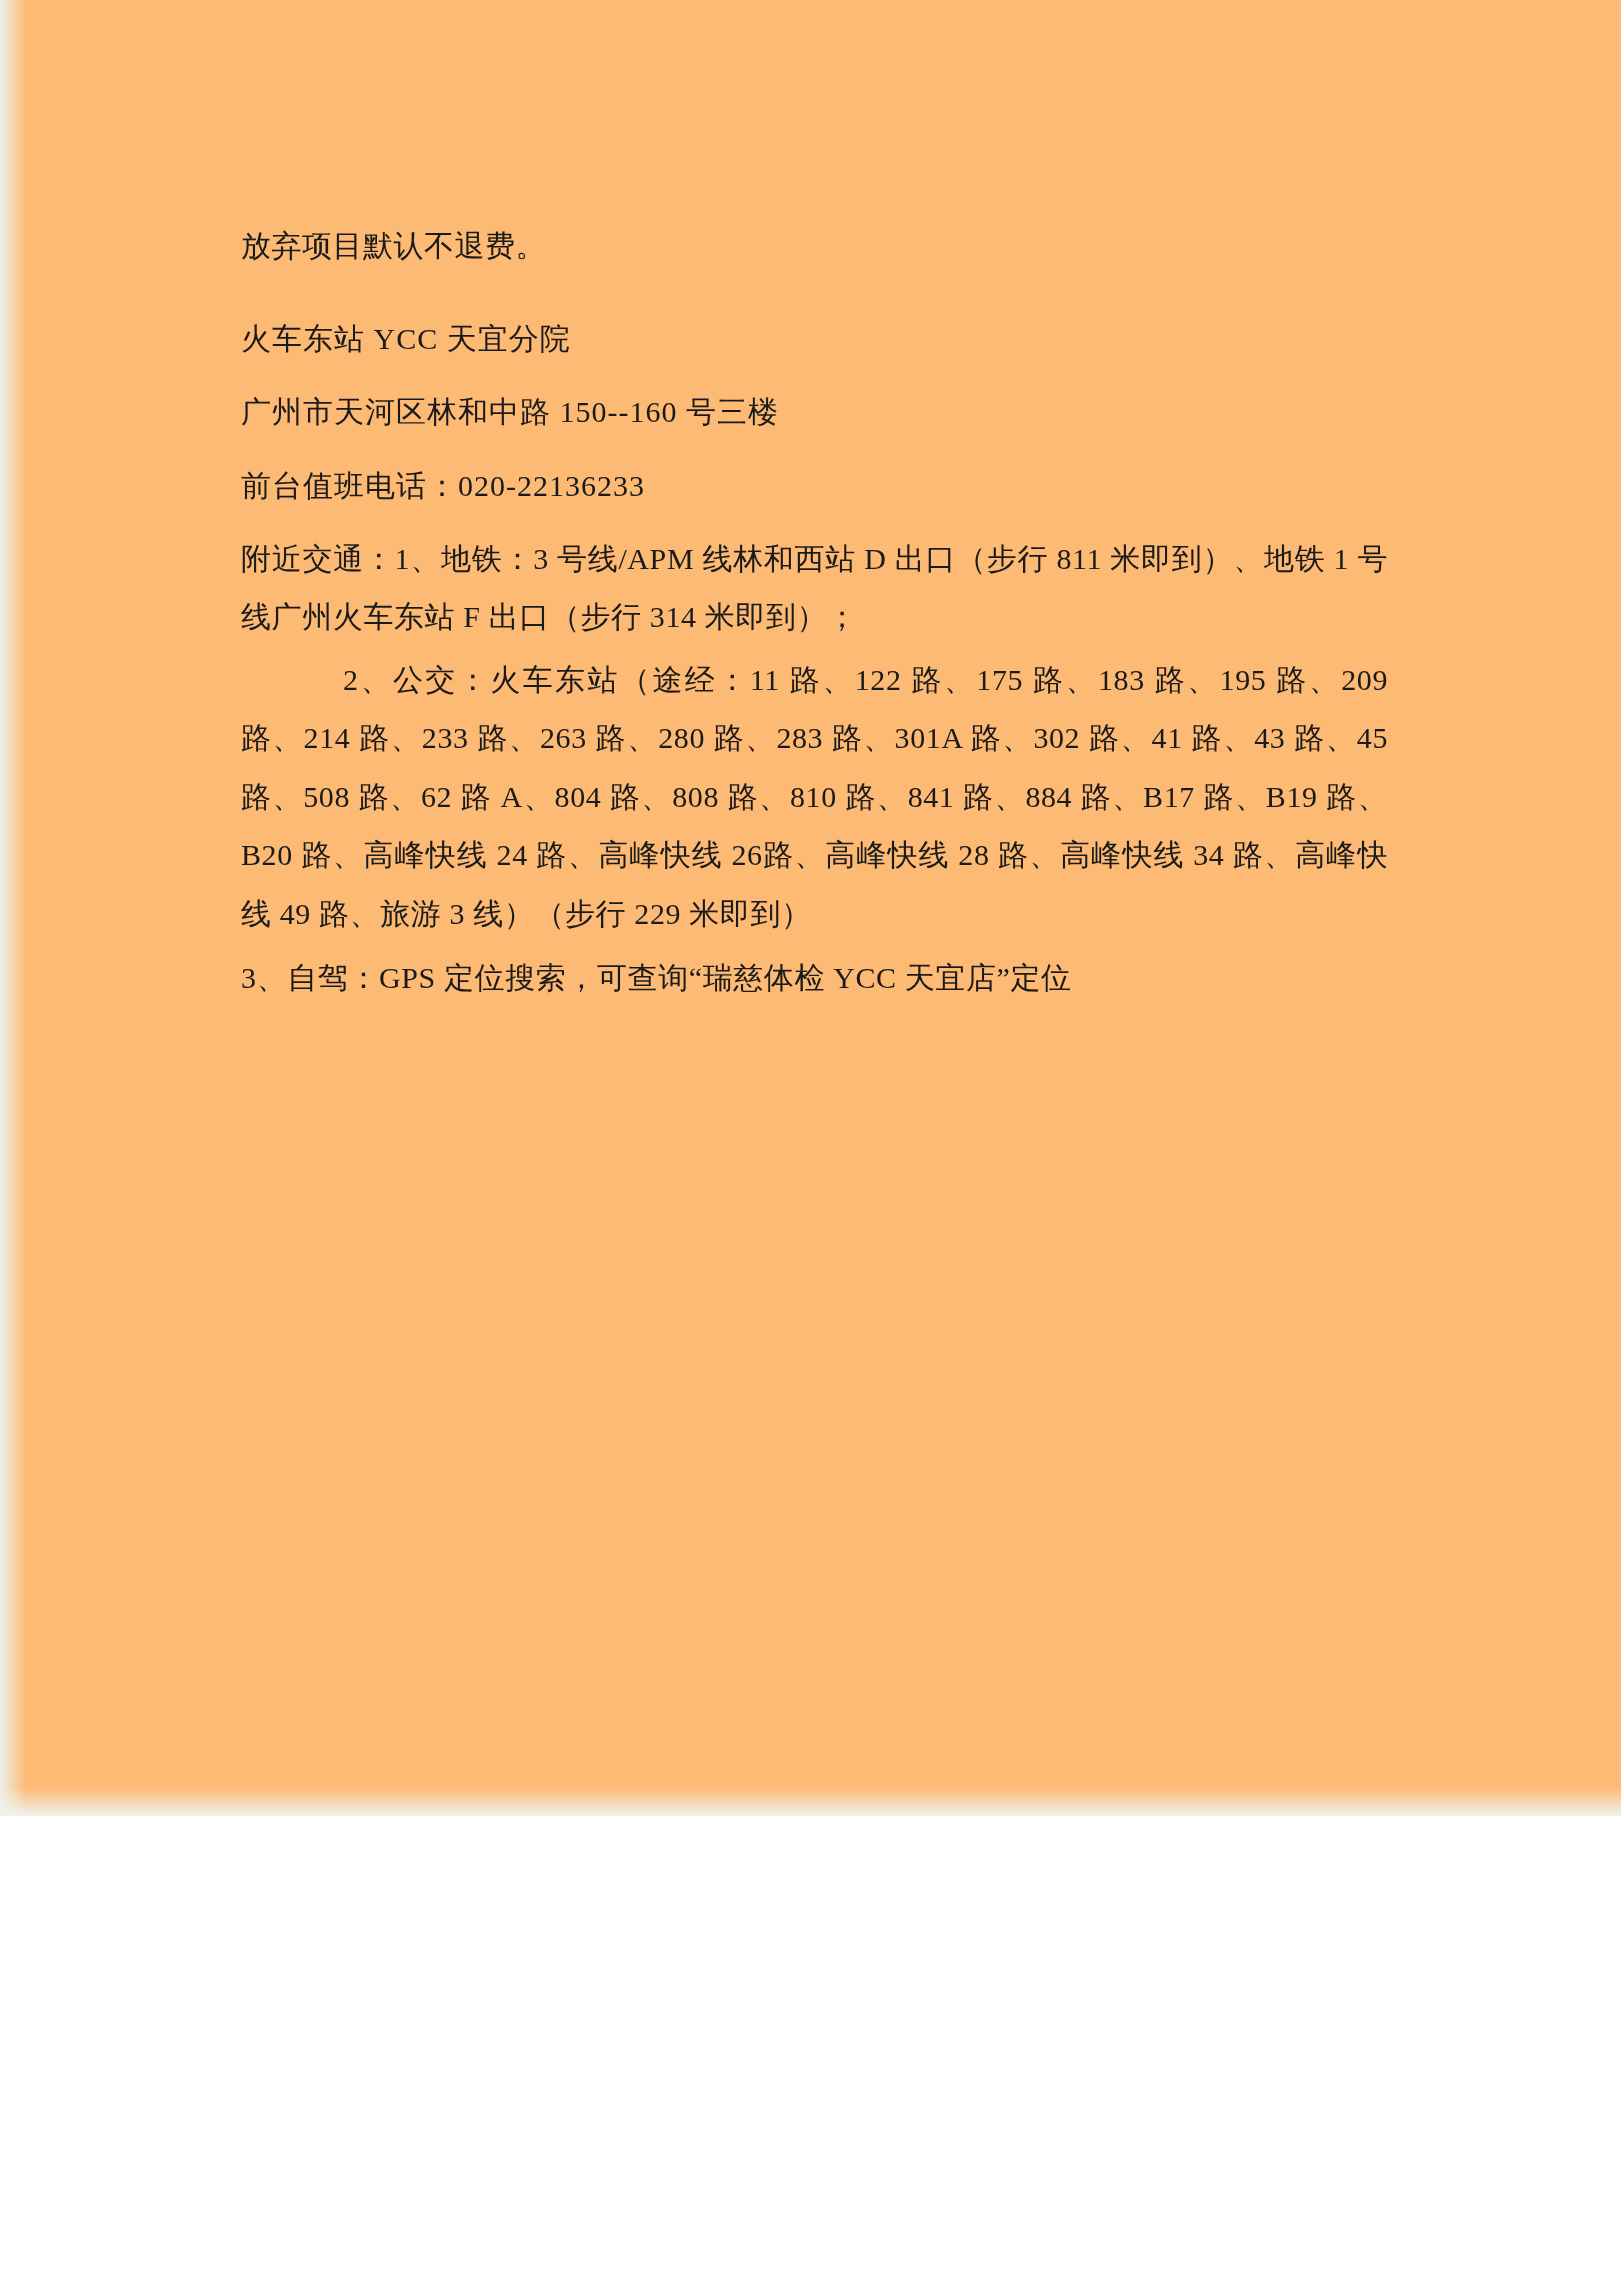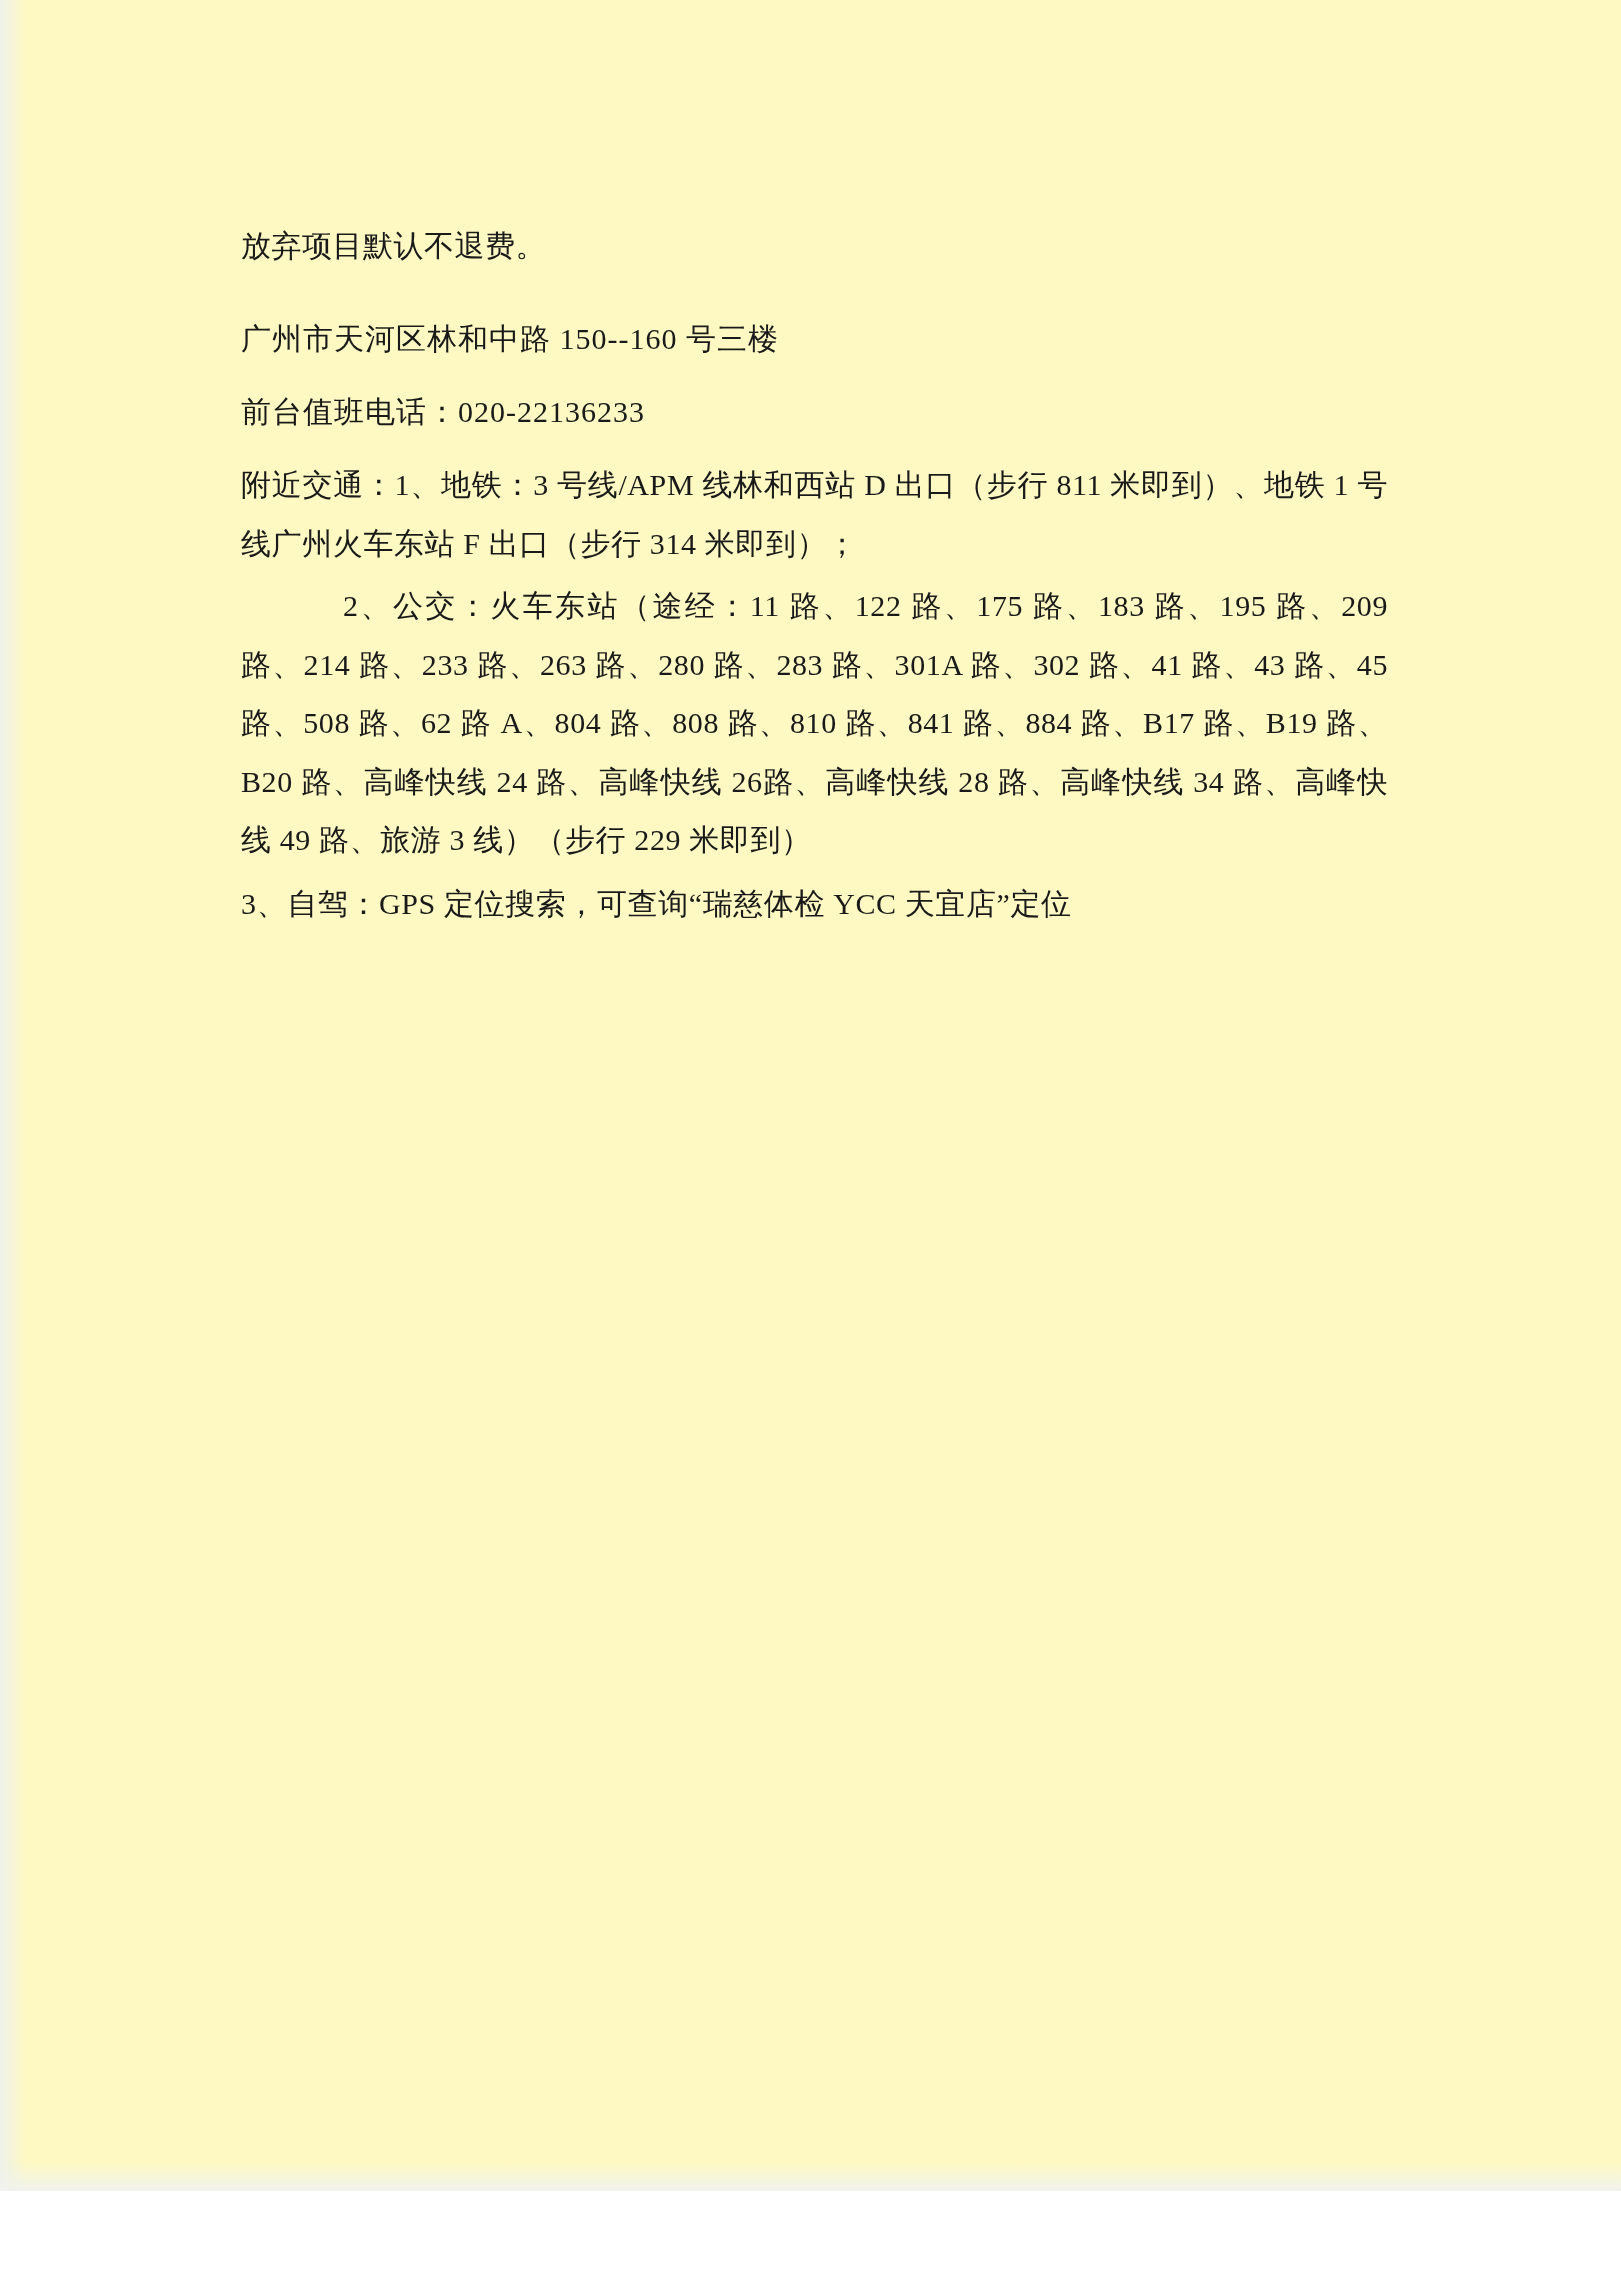--- a/index.html
+++ b/index.html
@@ -3,23 +3,23 @@
 <meta charset="utf-8">
 <style>
   html, body {
     margin: 0;
     padding: 0;
     background: #ffffff;
   }
   .page {
     position: relative;
     width: 1621px;
-    height: 2191px;
+    height: 1816px;
     margin: 0 auto;
-    background: #fef9c3;
+    background: #fdba74;
     overflow: hidden;
     font-family: "Liberation Serif", "DejaVu Serif", serif;
     color: #1a1a1a;
   }
   
   .scan-tint-left {
     position: absolute;
     left: 0; top: 0;
     width: 25.5px; height: 100%;
     background: linear-gradient(to right, #eef1ea, rgba(255,255,255,0));
@@ -94,20 +94,21 @@
 
 <div class="page">
   <div class="scan-tint-left"></div>
   <div class="scan-tint-bottom"></div>
 
   <div class="doc-body">
 
     <p class="para para-first">放弃项目默认不退费。</p>
 
 
+    <p class="line">火车东站 YCC 天宜分院</p>
 
     <p class="line">广州市天河区林和中路 150--160 号三楼</p>
 
     <p class="line">前台值班电话：020-22136233</p>
 
     <p class="block tight">
       <span>附近交通：</span><span>1、地铁：3 号线/APM 线林和西站 D 出口（步行 811 米即到）、地铁 1 号线广州火车东站 F 出口（步行 314 米即到）；</span>
     </p>
 
     <p class="block indent-block">2、公交：火车东站（途经：11 路、122 路、175 路、183 路、195 路、209 路、214 路、233 路、263 路、280 路、283 路、301A 路、302 路、41 路、43 路、45 路、508 路、62 路 A、804 路、808 路、810 路、841 路、884 路、B17 路、B19 路、B20 路、高峰快线 24 路、高峰快线 26路、高峰快线 28 路、高峰快线 34 路、高峰快线 49 路、旅游 3 线）（步行 229 米即到）</p>

